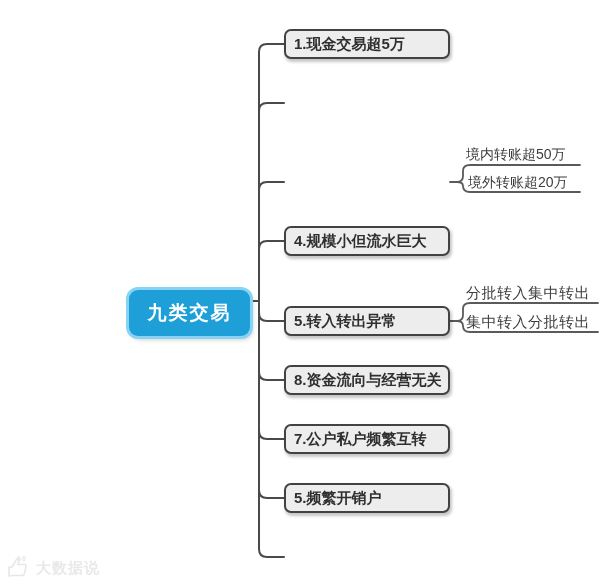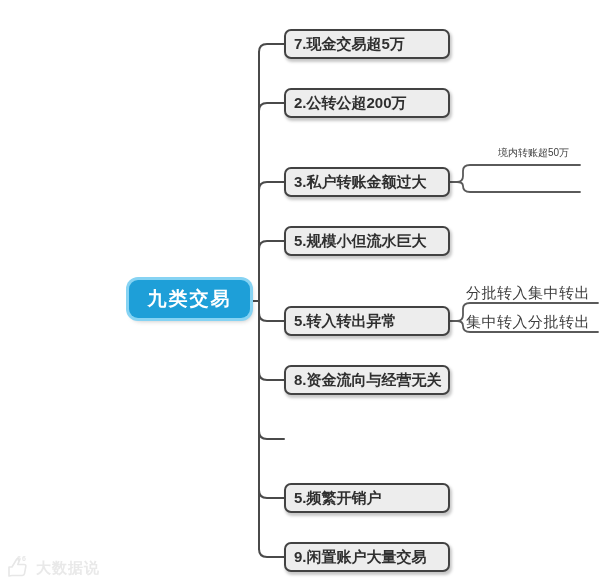--- a/index.html
+++ b/index.html
@@ -9,30 +9,30 @@
   }
   svg.links{position:absolute;left:0;top:0;pointer-events:none;}
   .topic{
     position:absolute;left:284px;width:166px;height:30px;box-sizing:border-box;
     background:#ededed;border:2px solid #424242;border-radius:7px;
     box-shadow:1.5px 2.5px 3px rgba(0,0,0,.22);
     display:flex;align-items:center;padding-left:8px;
     font-size:15px;font-weight:600;color:#2f2f2f;white-space:nowrap;
   }
   .root-node{
-    position:absolute;left:129px;top:280px;width:121px;height:38px;box-sizing:border-box;
+    position:absolute;left:129px;top:290px;width:121px;height:46px;box-sizing:border-box;
     background:#1e9fd8;border-radius:9px;
     box-shadow:0 0 0 3px #86d3f3, 2px 3px 5px rgba(0,0,0,.25);
     display:flex;align-items:center;justify-content:center;
     color:#ffffff;font-size:19px;font-weight:bold;letter-spacing:2px;white-space:nowrap;
   }
   .subtopic{
     position:absolute;color:#3d3d3d;white-space:nowrap;font-weight:500;
   }
-  .subtopic.small{font-size:10px;margin-left:32px;}
+  .subtopic.small{font-size:14px;}
   .subtopic.big{font-size:15px;letter-spacing:.5px;}
   .watermark{
     position:absolute;left:6px;top:554px;display:flex;align-items:flex-end;gap:4px;
     color:#e9e9e9;font-weight:bold;font-size:15px;letter-spacing:1px;user-select:none;
   }
   .watermark svg{display:block;}
 </style>
 </head>
 <body>
 
@@ -60,45 +60,40 @@
       <path d="M457 321 Q463 321 463 315 V309 Q463 303 470 303 H598"></path>
       <path d="M457 321 Q463 321 463 326 Q463 332 470 332 H598"></path>
     </g>
   </svg>
 
   <div class="root-node">
     <span>九类交易</span>
   </div>
 
   <div class="topic" style="top:29px">
-      <span>7.现金交易超5万</span>
-    </div>
-  <div class="topic" style="top:88px">
-      <span>2.公转公超200万</span>
-    </div>
-  <div class="topic" style="top:167px">
-      <span>3.私户转账金额过大</span>
+      <span>1.现金交易超5万</span>
     </div>
   <div class="topic" style="top:226px">
-      <span>5.规模小但流水巨大</span>
+      <span>4.规模小但流水巨大</span>
     </div>
   <div class="topic" style="top:306px">
       <span>5.转入转出异常</span>
     </div>
   <div class="topic" style="top:365px">
       <span>8.资金流向与经营无关</span>
     </div>
+  <div class="topic" style="top:424px">
+      <span>7.公户私户频繁互转</span>
+    </div>
   <div class="topic" style="top:483px">
       <span>5.频繁开销户</span>
     </div>
-  <div class="topic" style="top:542px">
-      <span>9.闲置账户大量交易</span>
-    </div>
 
   <div class="subtopic small" style="left:466px;top:146px">境内转账超50万</div>
+  <div class="subtopic small" style="left:468px;top:174px">境外转账超20万</div>
 
   <div class="subtopic big" style="left:466px;top:284px">分批转入集中转出</div>
   <div class="subtopic big" style="left:466px;top:313px">集中转入分批转出</div>
 
   <div class="watermark">
     <svg width="26" height="24" viewBox="0 0 26 24">
       <g fill="none" stroke="#e7e7e7" stroke-width="1.6" stroke-linejoin="round">
         <path d="M3 22 V13 H6 L10.5 5.5 q0.7 -1.4 2 -0.8 q1.3 0.7 0.7 2.2 L11.8 10.5 H18 q2.2 0 1.8 2.2 l-1.3 7 q-0.3 1.8 -2.2 1.8 H6 Z"></path>
       </g>
       <text x="11" y="6.5" font-size="7" font-weight="bold" fill="#e7e7e7">66</text>

